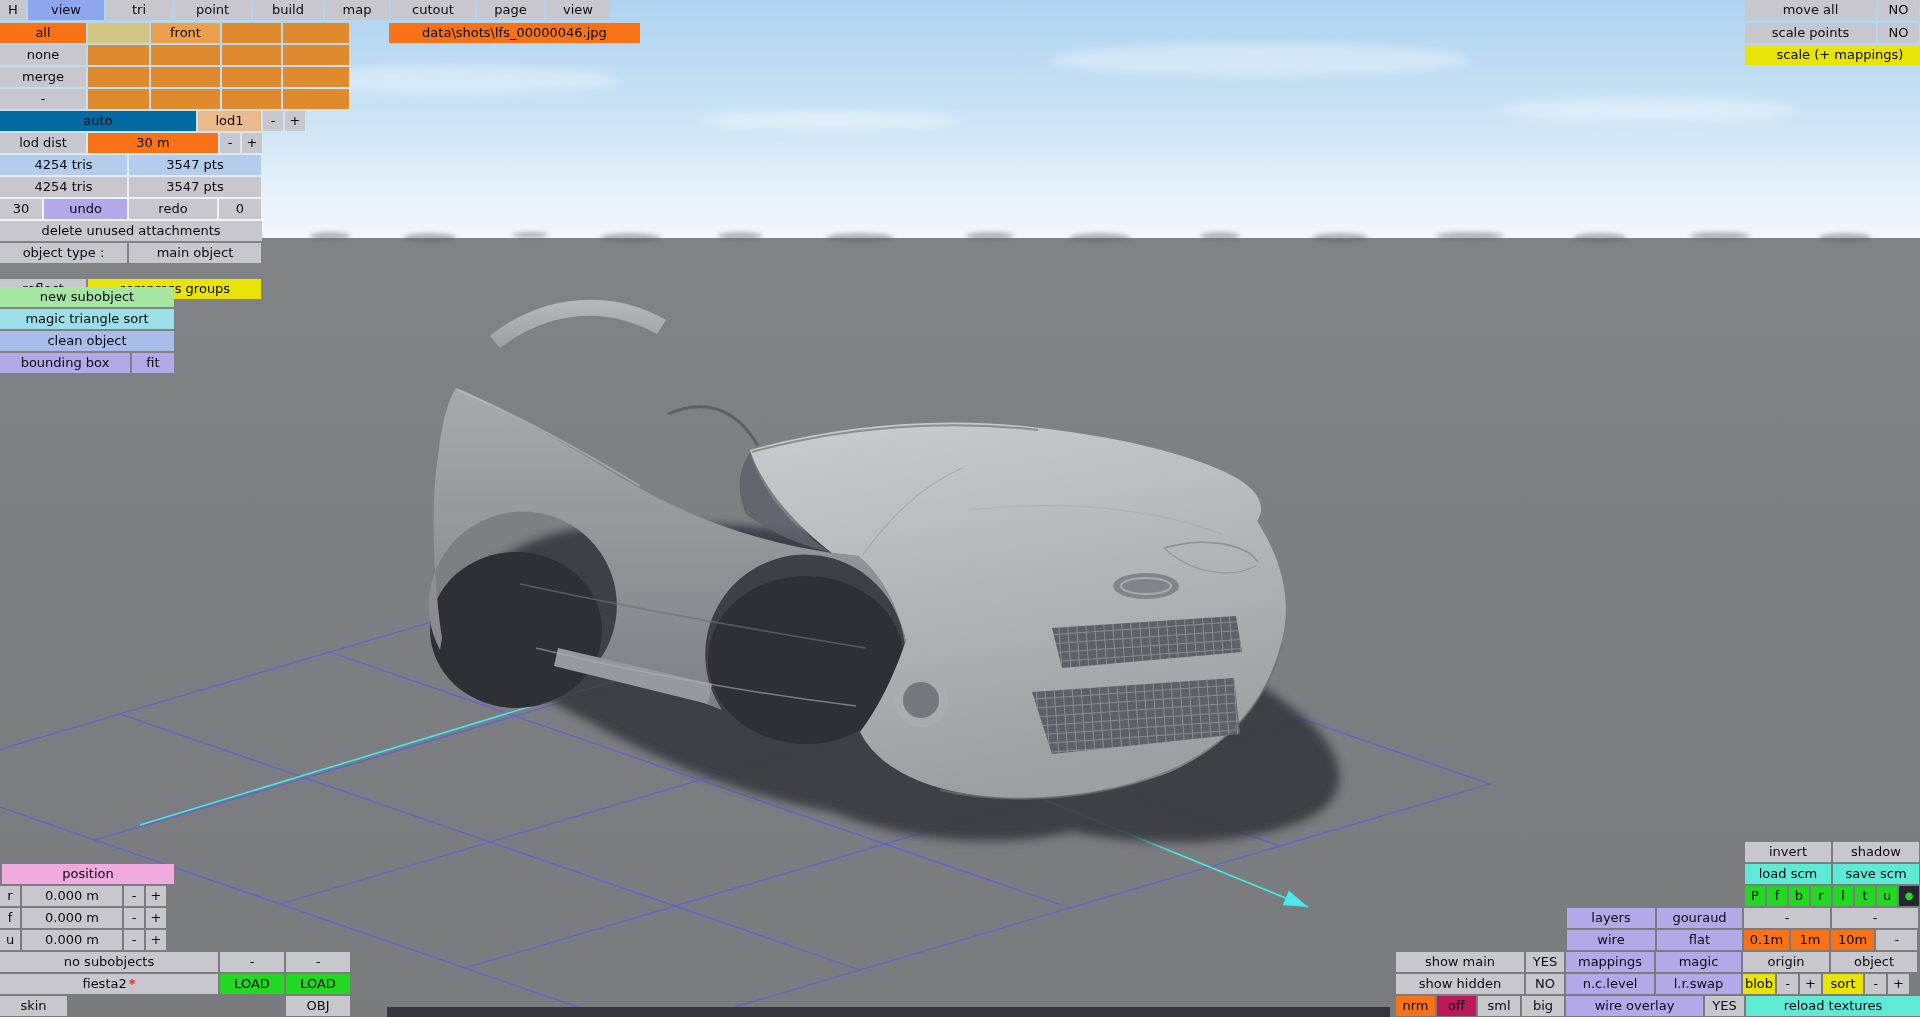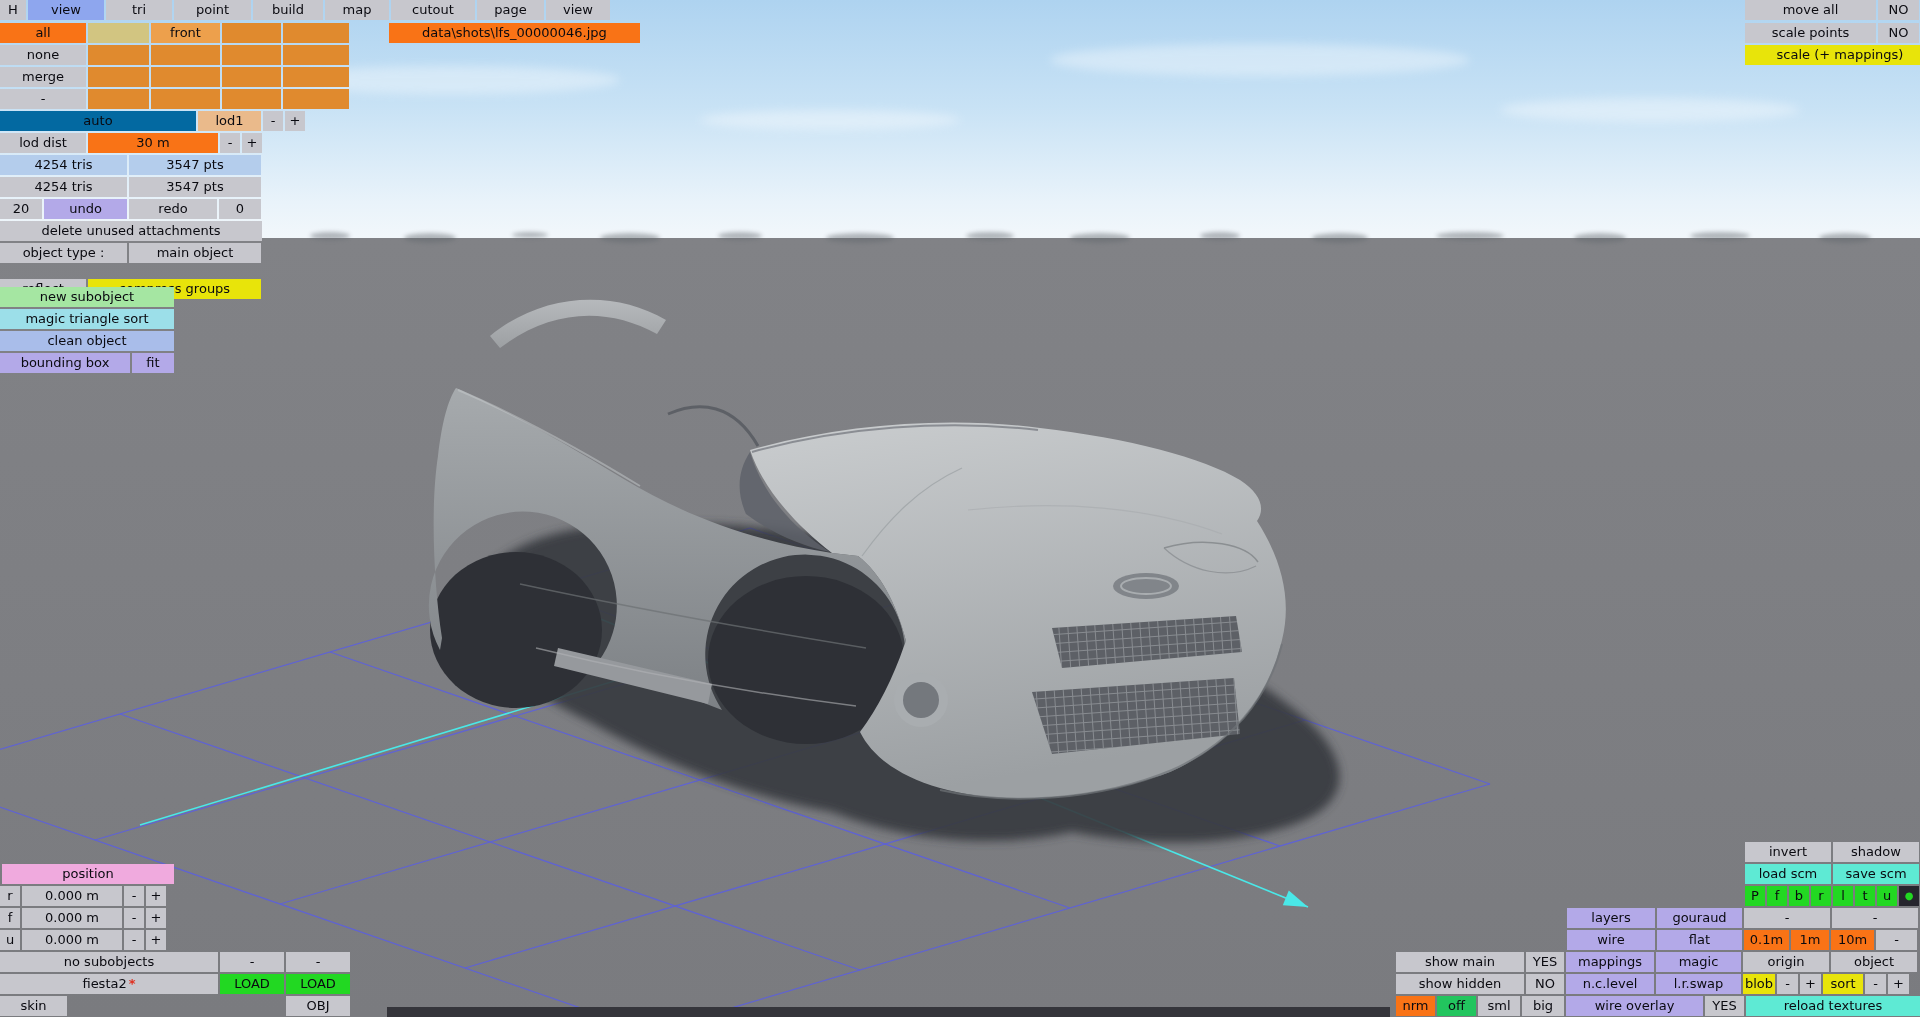--- a/index.html
+++ b/index.html
@@ -19,21 +19,21 @@
   .b-pyel{background:#0369a1}
   .b-tan{background:#eaba8b}
   .b-yel{background:#e8e40a}
   .b-grn{background:#22d822}
   .b-grnm{background:#5eead4}
   .b-grnp{background:#a5e6a2}
   .b-cyan{background:#9cdfe9}
   .b-peri{background:#a9bdea}
   .b-lav{background:#b3a9e8}
   .b-pink{background:#f0aade}
-  .b-off{background:#22c55e}
+  .b-off{background:#be185d}
   .b-dark{background:#26262e;color:#22d822}
   .sp{background:transparent}
   .star{color:#e03020;font-weight:bold;margin-left:2px}
   #bottom-strip{position:absolute;left:387px;top:1007px;width:1003px;height:10px;background:#35353b}
 </style>
 </head>
 <body>
 
 <svg id="scene" width="1920" height="1017" viewBox="0 0 1920 1017">
   <defs>
@@ -219,21 +219,21 @@
 
 <div class="row" style="left:0;top:155px">
   <div class="btn b-ltblue" style="width:127px">4254 tris</div>
   <div class="btn b-ltblue" style="width:132px">3547 pts</div>
 </div>
 <div class="row" style="left:0;top:177px">
   <div class="btn" style="width:127px">4254 tris</div>
   <div class="btn" style="width:132px">3547 pts</div>
 </div>
 <div class="row" style="left:0;top:199px">
-  <div class="btn" style="width:42px">20</div>
+  <div class="btn" style="width:42px">30</div>
   <div class="btn b-lav" style="width:83px">undo</div>
   <div class="btn" style="width:88px">redo</div>
   <div class="btn" style="width:42px">0</div>
 </div>
 <div class="row" style="left:0;top:221px">
   <div class="btn" style="width:262px">delete unused attachments</div>
 </div>
 <div class="row" style="left:0;top:243px">
   <div class="btn" style="width:127px">object type :</div>
   <div class="btn" style="width:132px">main object</div>

